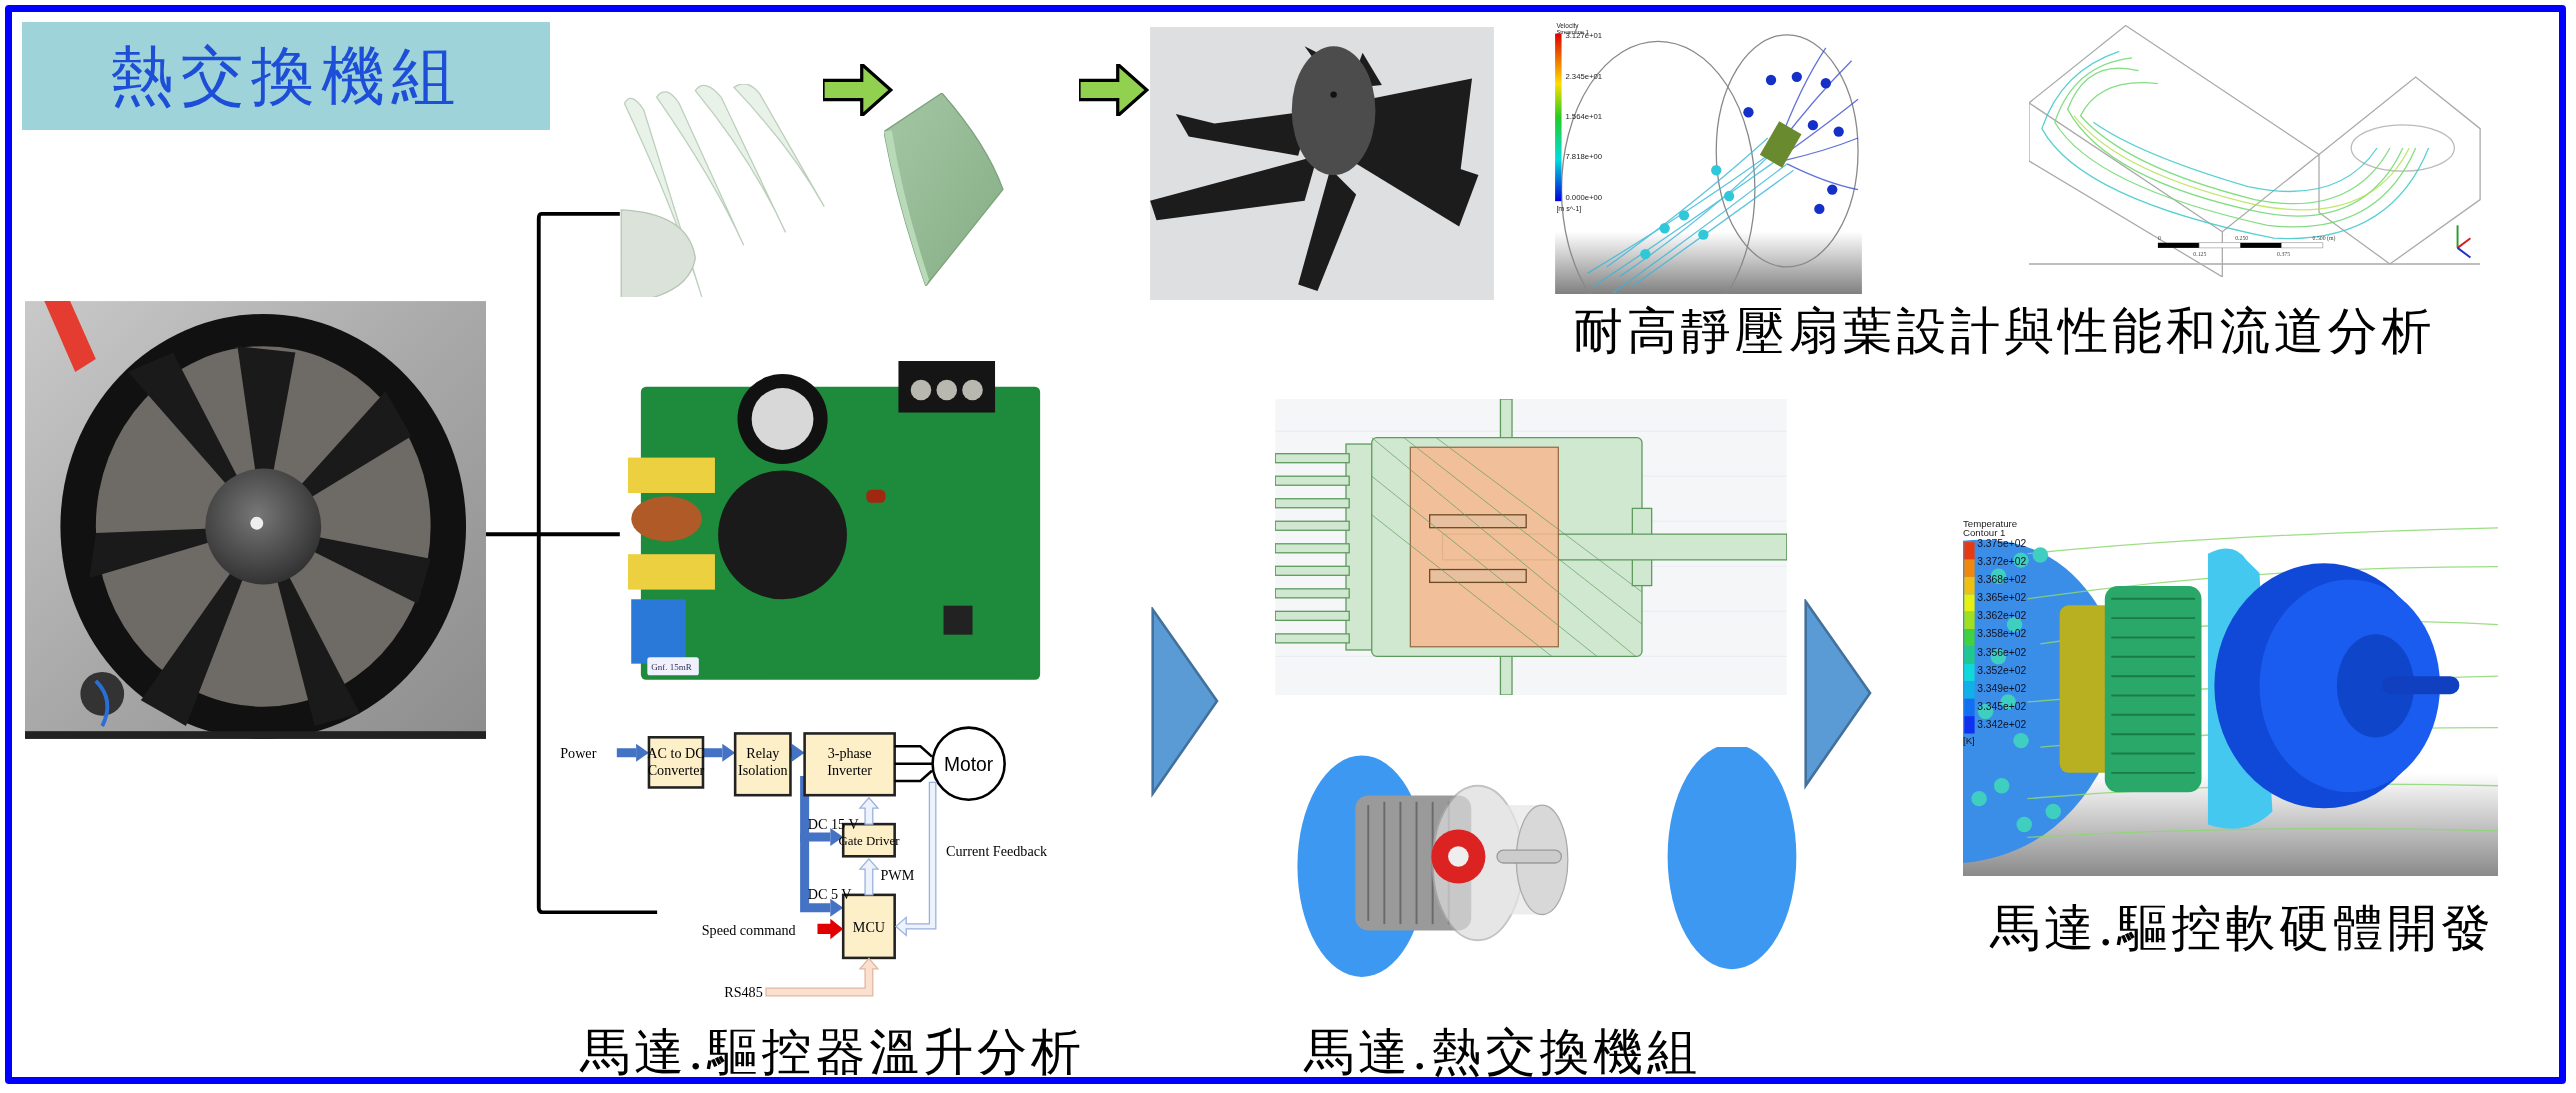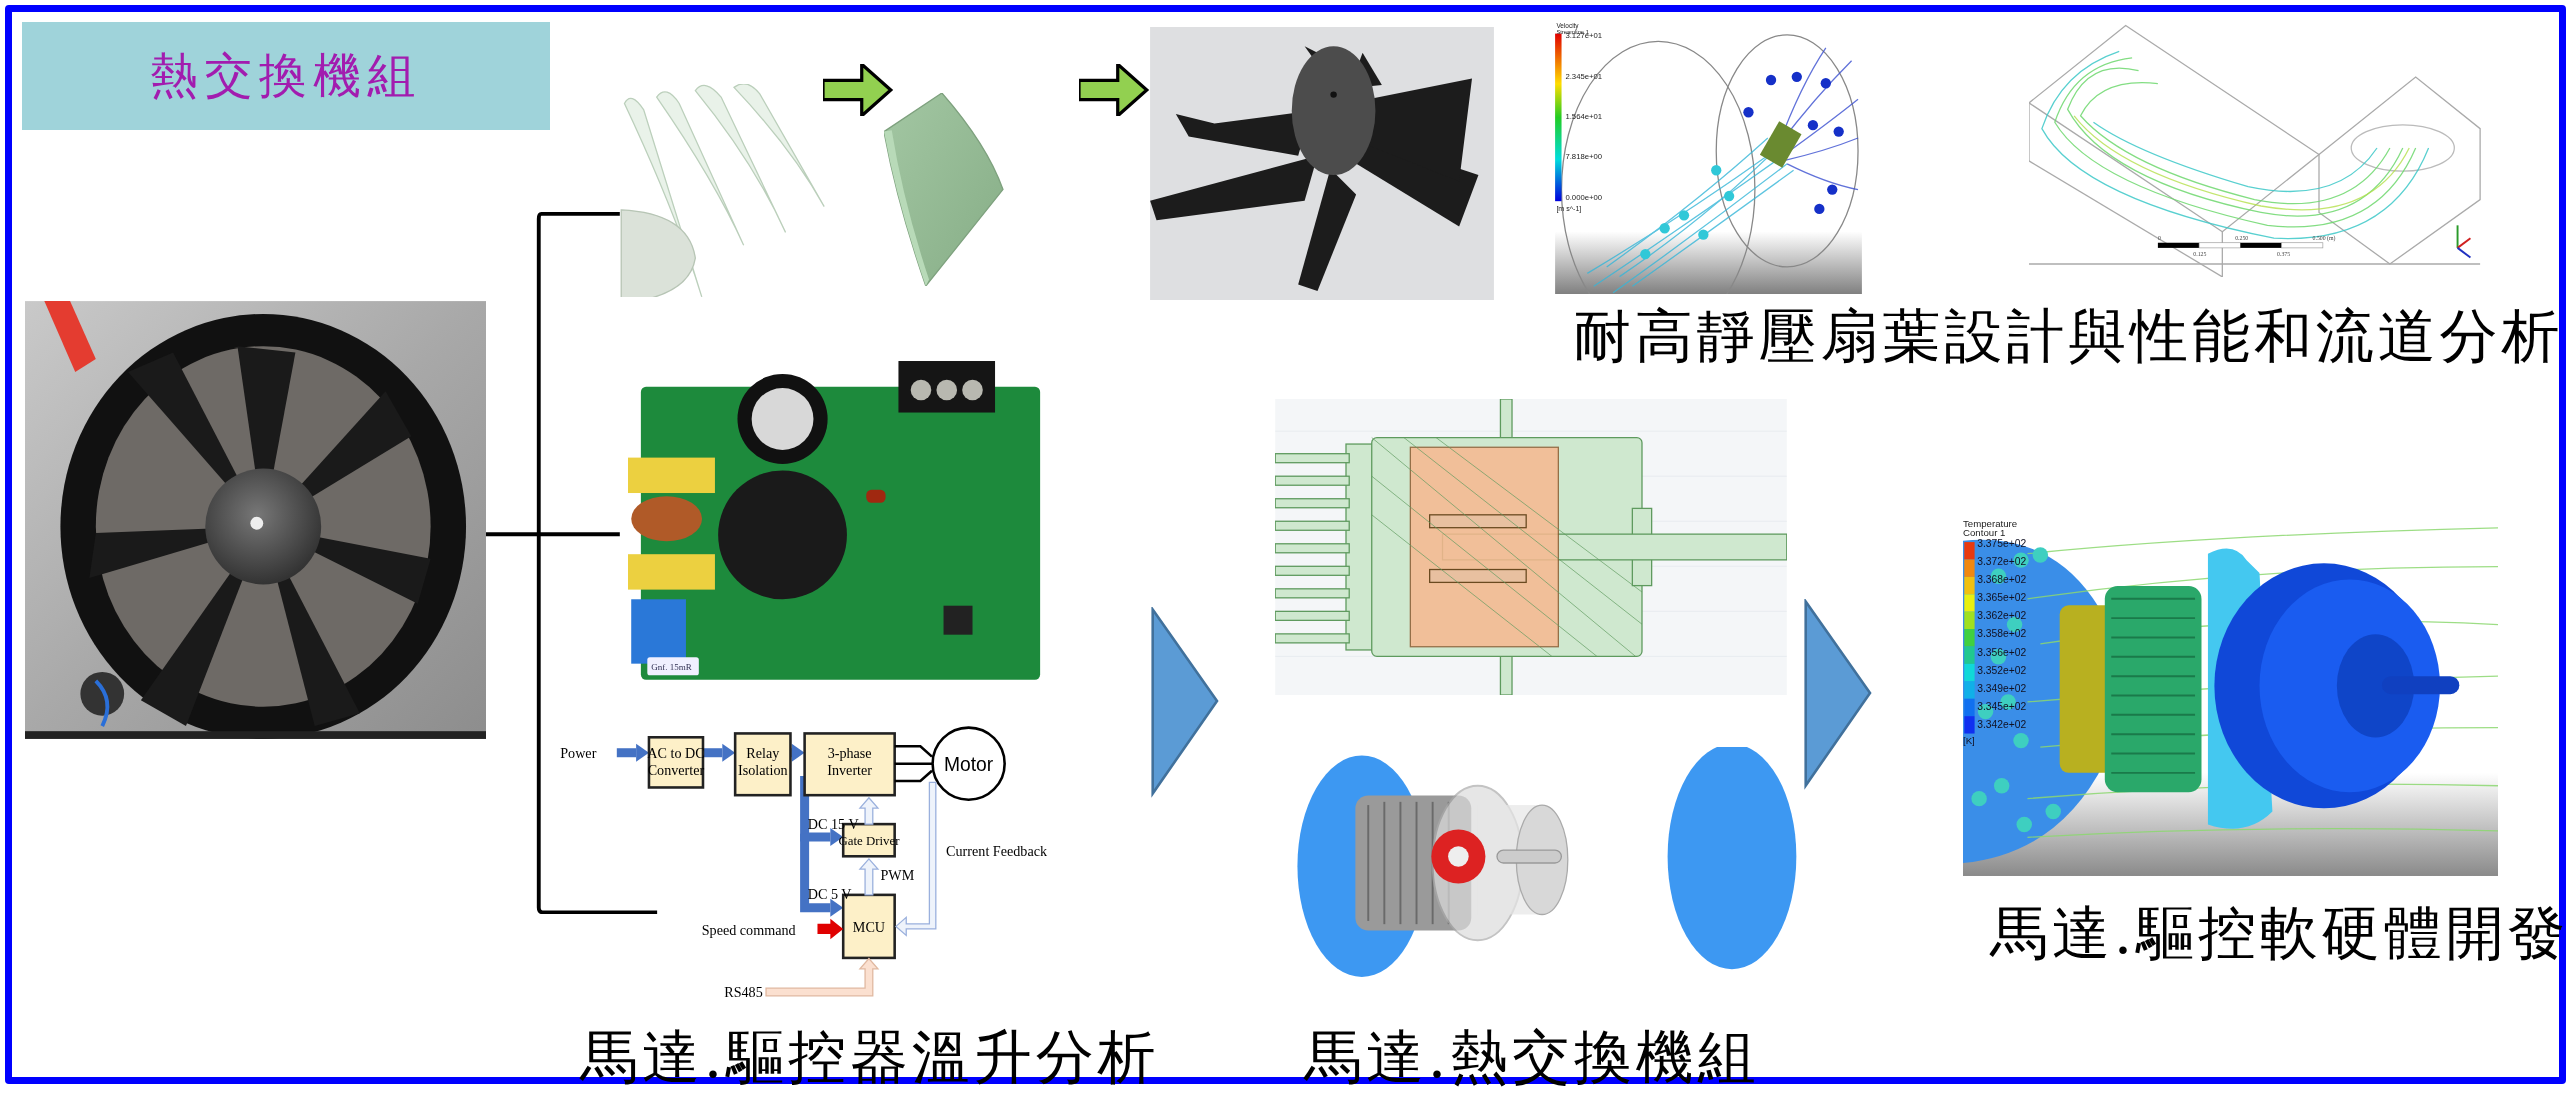--- a/index.html
+++ b/index.html
@@ -1,22 +1,22 @@
 <!DOCTYPE html>
 <html style="font-size:10.3px"><head>
 <meta charset="utf-8">
 <style>
   html,body{margin:0;padding:0;background:#fff;}
   body{width:2576px;height:1094px;position:relative;overflow:hidden;font-family:"DejaVu Serif",serif;}
   .frame{position:absolute;left:5.2px;top:5.2px;width:2561px;height:1079px;border:7.7px solid #0000ff;box-sizing:border-box;border-radius:3.9px;}
   .abs{position:absolute;}
   .title-box{left:22px;top:22px;width:528px;height:108px;background:#9fd3da;display:flex;align-items:center;justify-content:center;}
-  .title-box span{font-size:48px;color:#a21caf;letter-spacing:6.4px;font-family:"DejaVu Serif",serif;}
+  .title-box span{font-size:64px;color:#1d4ed8;letter-spacing:6.4px;font-family:"DejaVu Serif",serif;}
   .title-box .ul{text-decoration:underline;text-decoration-thickness:3.9px;text-underline-offset:9px;}
-  .caption{font-size:58px;color:#000;white-space:nowrap;letter-spacing:3.9px;font-family:"DejaVu Serif",serif;}
+  .caption{font-size:50px;color:#000;white-space:nowrap;letter-spacing:3.9px;font-family:"DejaVu Serif",serif;}
   svg text{font-family:"Liberation Serif",serif;}
   .sans{font-family:"Liberation Sans",sans-serif;}
 </style>
 </head>
 <body>
 
 <div class="frame"></div>
 
 <div class="abs title-box">
   <span>熱交換機組</span>

